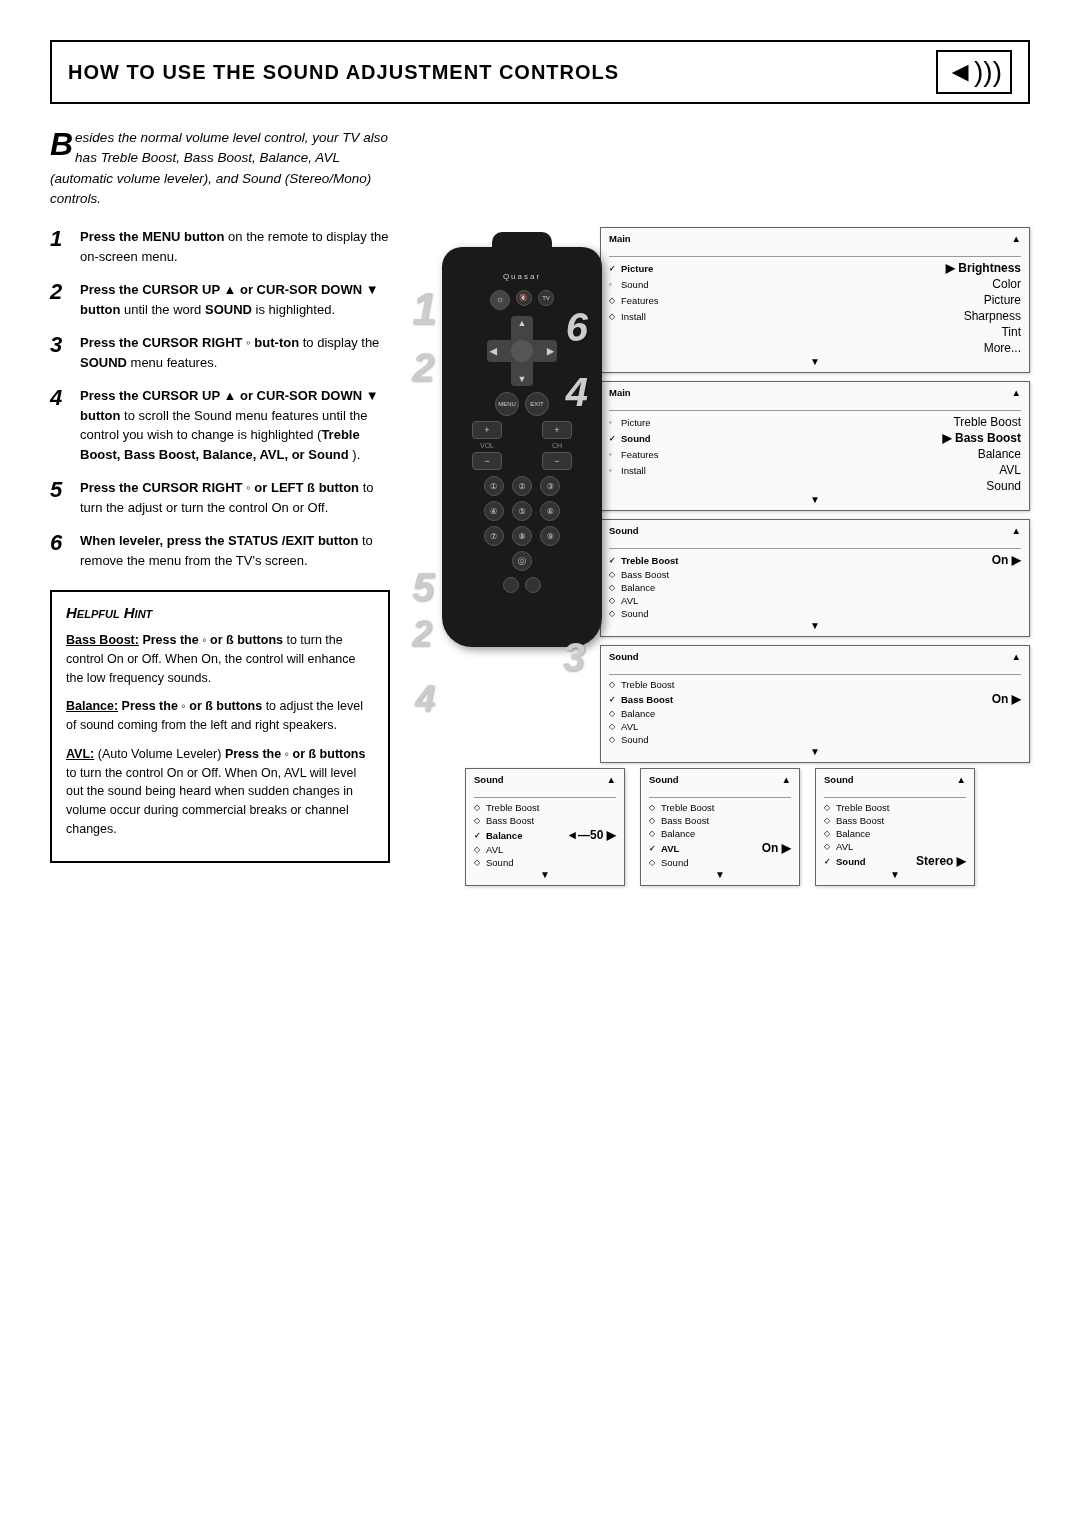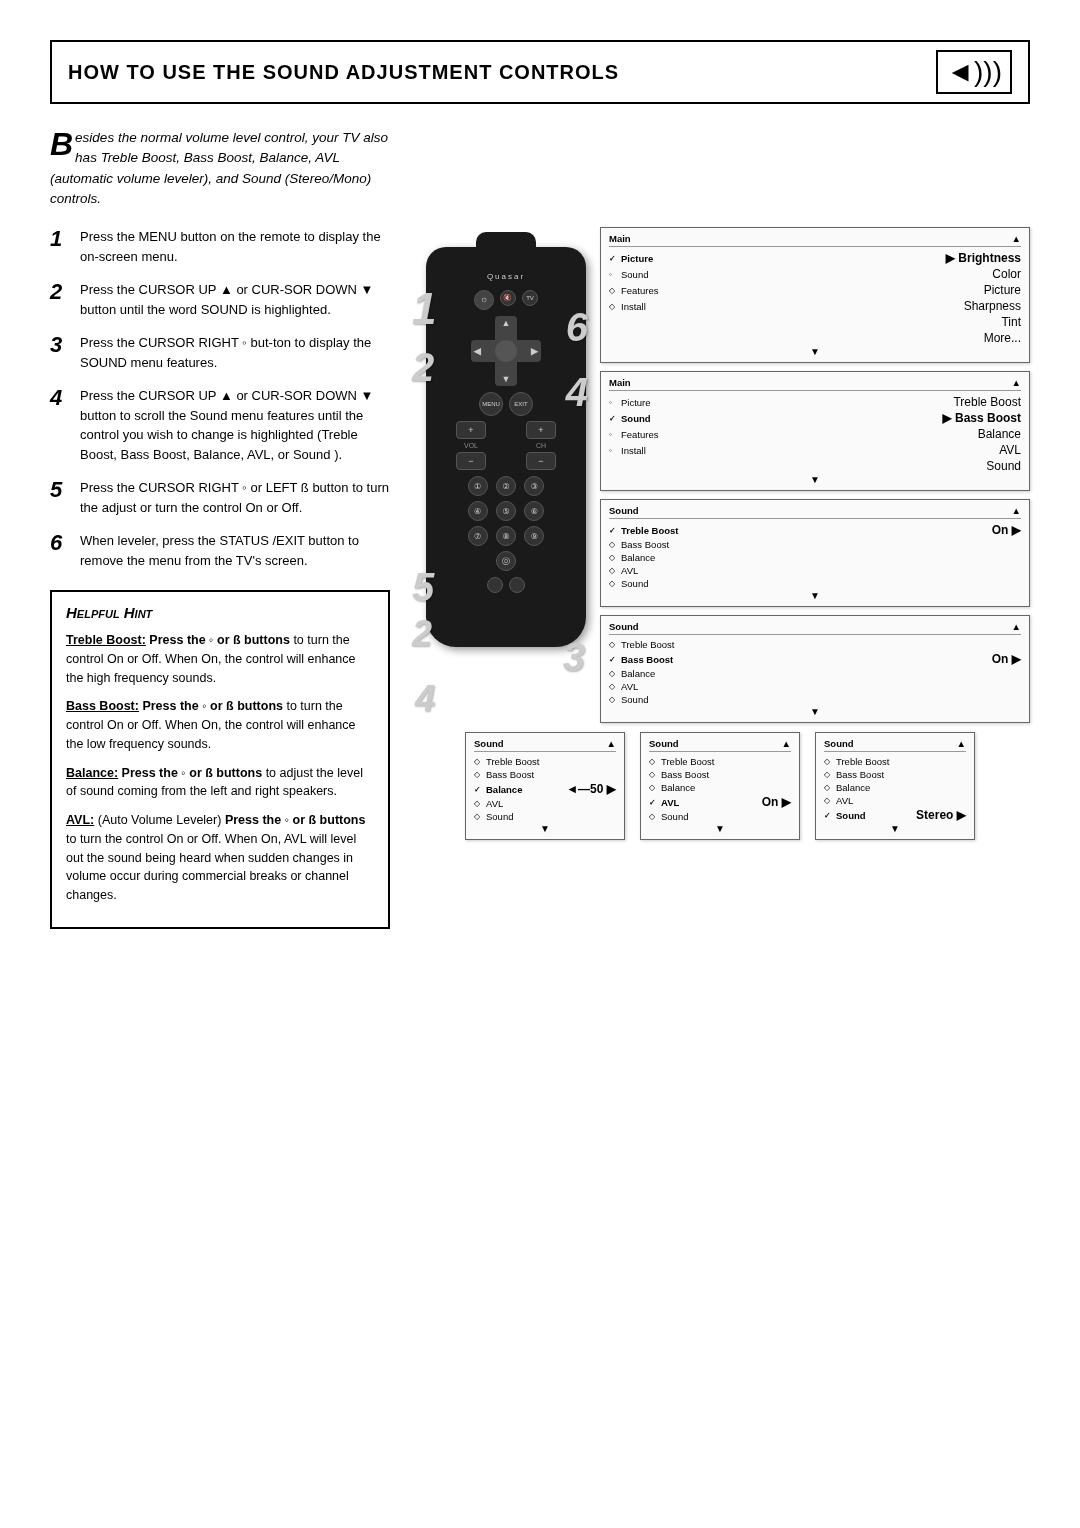--- a/index.html
+++ b/index.html
@@ -77,21 +77,21 @@
       font-size: 22px;
       font-weight: bold;
       min-width: 20px;
       line-height: 1.1;
       font-style: italic;
     }
     .step-text {
       font-size: 13px;
       line-height: 1.5;
     }
-    .step-text b { font-weight: normal; }
+    .step-text b { font-weight: bold; }
 
     .helpful-hint-box {
       border: 2px solid #000;
       padding: 12px 14px;
       margin-top: 10px;
     }
     .helpful-hint-title {
       font-size: 15px;
       font-weight: bold;
       font-style: italic;
@@ -297,21 +297,21 @@
       background: #fafafa;
       min-width: 150px;
       box-shadow: 1px 1px 3px rgba(0,0,0,0.2);
     }
     .ms-header {
       display: flex;
       justify-content: space-between;
       font-weight: bold;
       border-bottom: 1px solid #999;
       margin-bottom: 3px;
-      padding-bottom: 2px;
+      padding-bottom: 12px;
       font-size: 9.5px;
     }
     .ms-row {
       display: flex;
       align-items: center;
       padding: 1px 0;
       font-size: 9.5px;
     }
     .ms-row .prefix { width: 12px; font-size: 8px; }
     .ms-row .label { flex: 1; }
@@ -388,23 +388,20 @@
           <span class="step-text">
             <b>When leveler, press the STATUS /EXIT button</b> to remove the menu from the TV's screen.
           </span>
         </li>
 
       </ol>
 
       <div class="helpful-hint-box">
         <div class="helpful-hint-title">Helpful Hint</div>
 
-        <p class="hint-text">
-          <u><b>Treble Boost:</b></u>  <b>Press the ◦  or ß buttons</b> to turn the control On or Off. When On, the control will enhance the high frequency sounds.
-        </p>
 
         <p class="hint-text">
           <u><b>Bass Boost:</b></u>  <b>Press the ◦  or ß buttons</b> to turn the control On or Off. When On, the control will enhance the low frequency sounds.
         </p>
 
         <p class="hint-text">
           <u><b>Balance:</b></u>  <b>Press the ◦  or ß buttons</b> to adjust the level of sound coming from the left and right speakers.
         </p>
 
         <p class="hint-text">
@@ -432,21 +429,21 @@
             <span class="float-num" style="top:80px; right:2px; font-size:40px; color:#ccc;">6</span>
 
             <span class="float-num" style="bottom:120px; left:2px; font-size:40px; color:#ccc;">5</span>
 
             <span class="float-num" style="bottom:75px; left:2px; font-size:36px; color:#ccc;">2</span>
 
             <span class="float-num" style="bottom:50px; right:5px; font-size:40px; color:#ccc;">3</span>
 
             <span class="float-num" style="bottom:10px; left:5px; font-size:36px; color:#ccc;">4</span>
 
-            <div style="position:absolute; top:20px; left:16px; width:140px; height:460px; z-index:2;">
+            <div style="position:absolute; top:20px; left:32px; width:140px; height:460px; z-index:2;">
               <div class="remote-body">
                 <div class="remote-top-bump"></div>
                 <div class="remote-brand">Quasar</div>
 
                 <div class="remote-buttons-area">
                   <div class="remote-btn-row">
                     <div class="rbtn power">⏻</div>
                     <div class="rbtn" style="font-size:7px;">🔇</div>
                     <div class="rbtn" style="font-size:6px;">TV</div>
                   </div>

